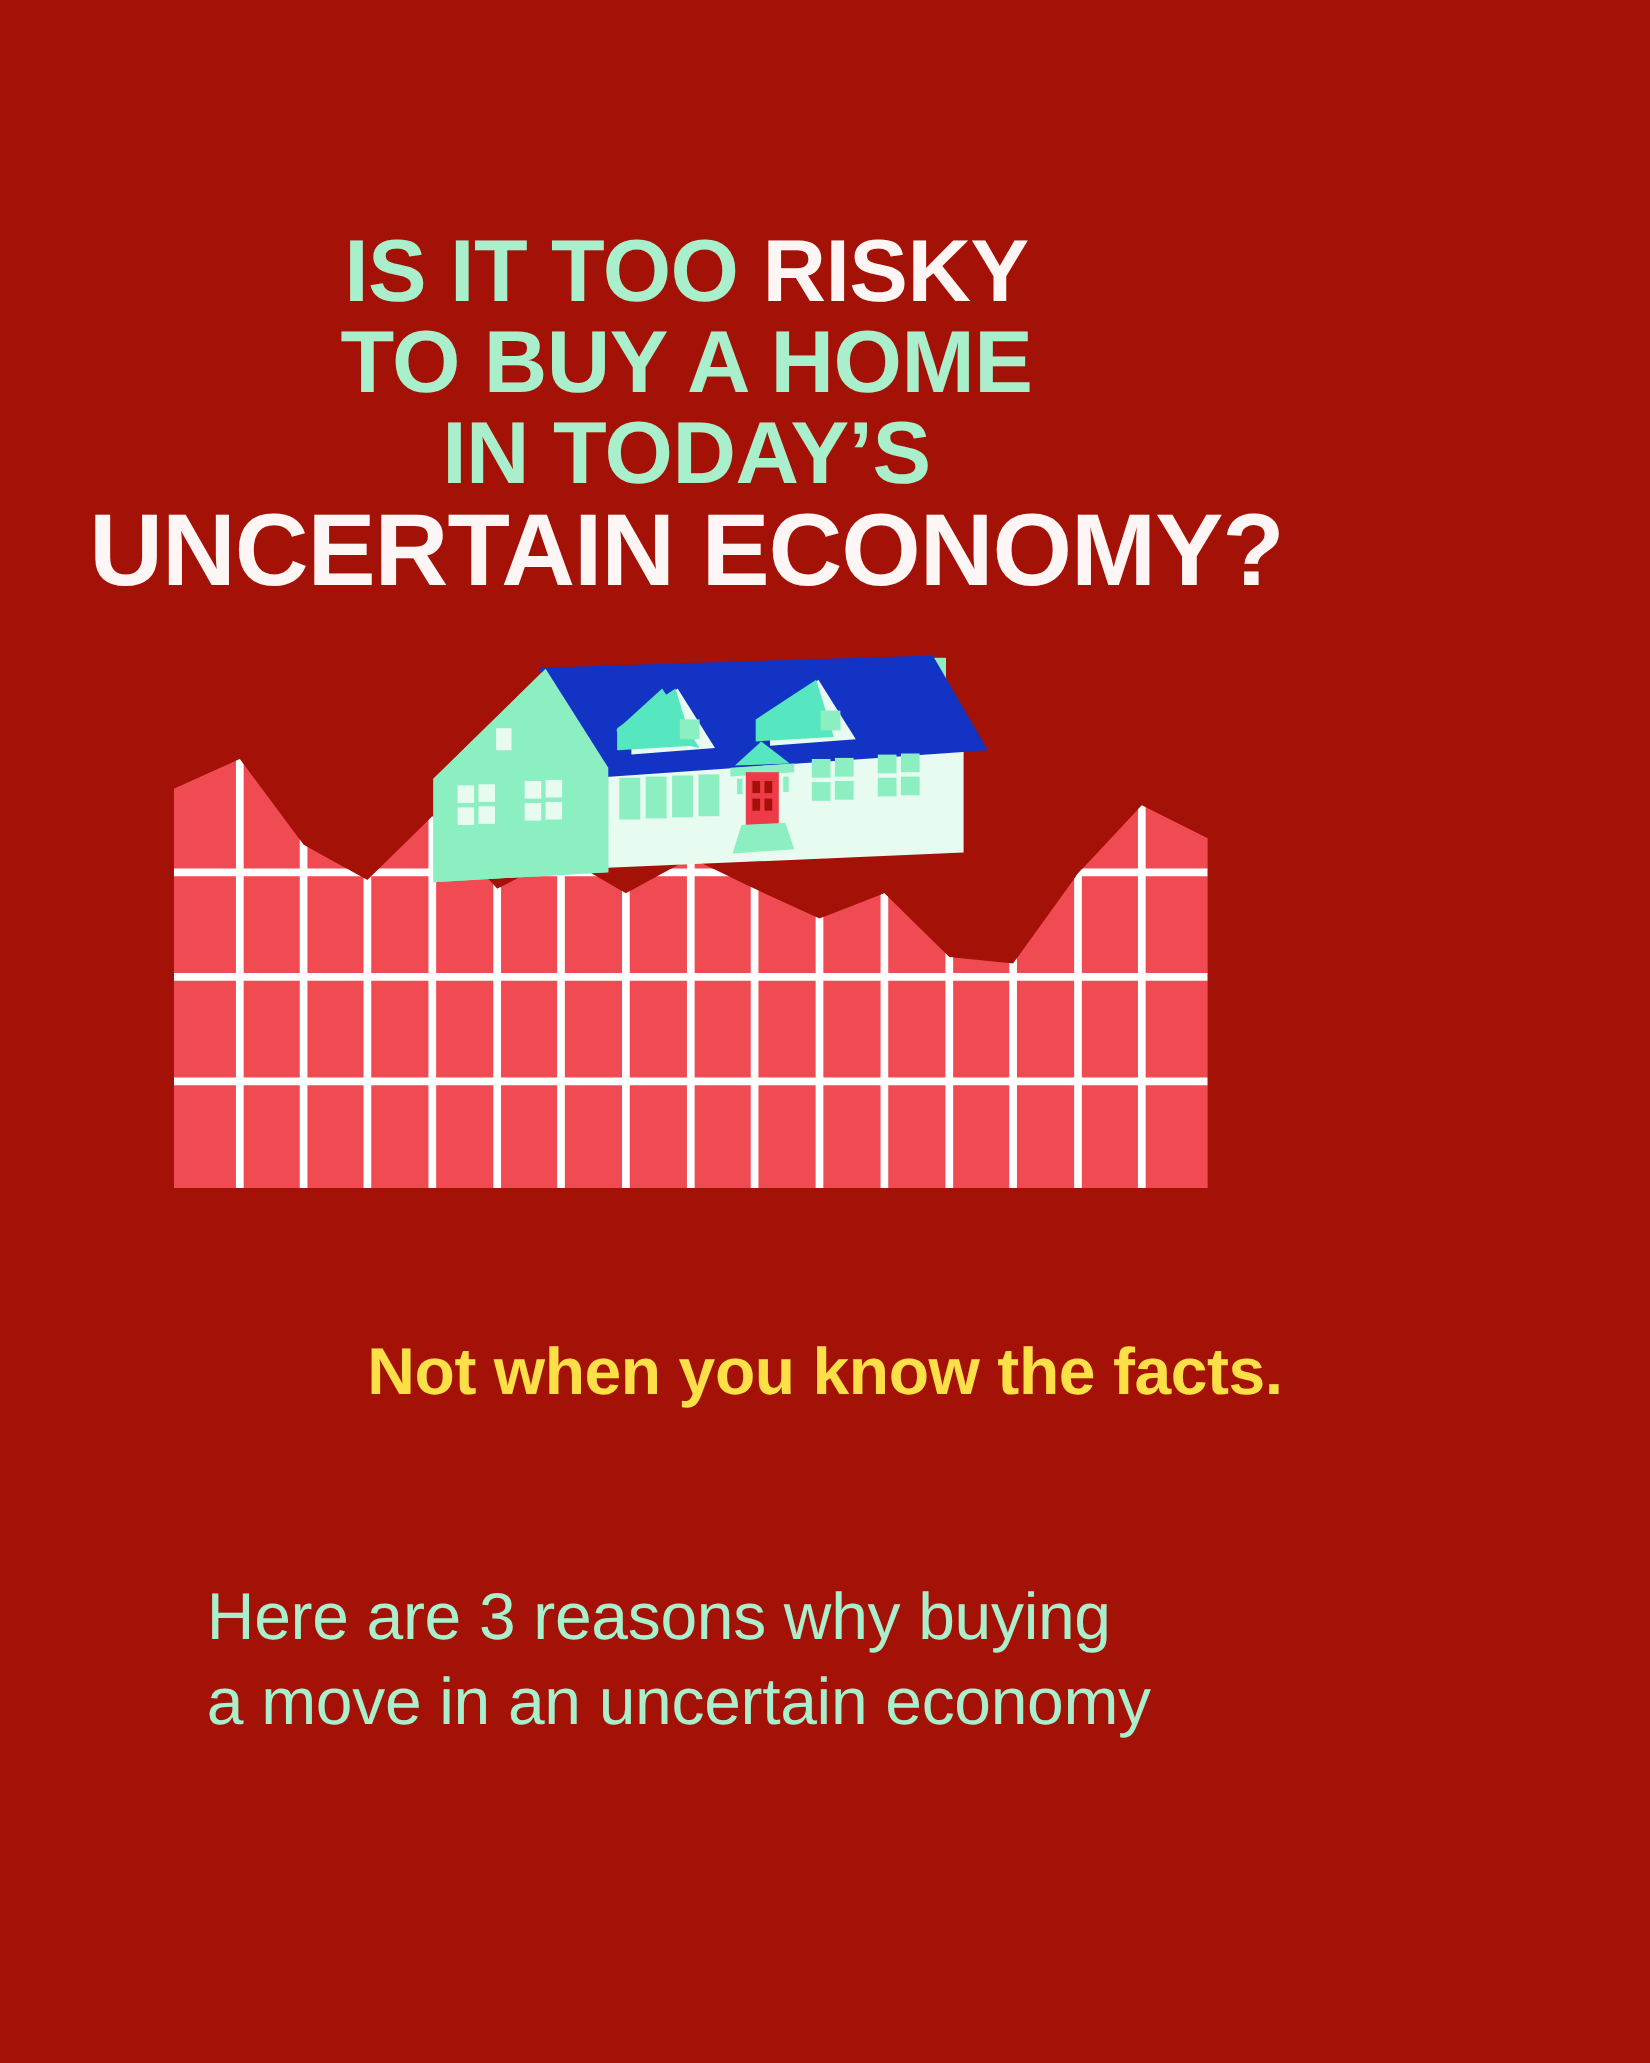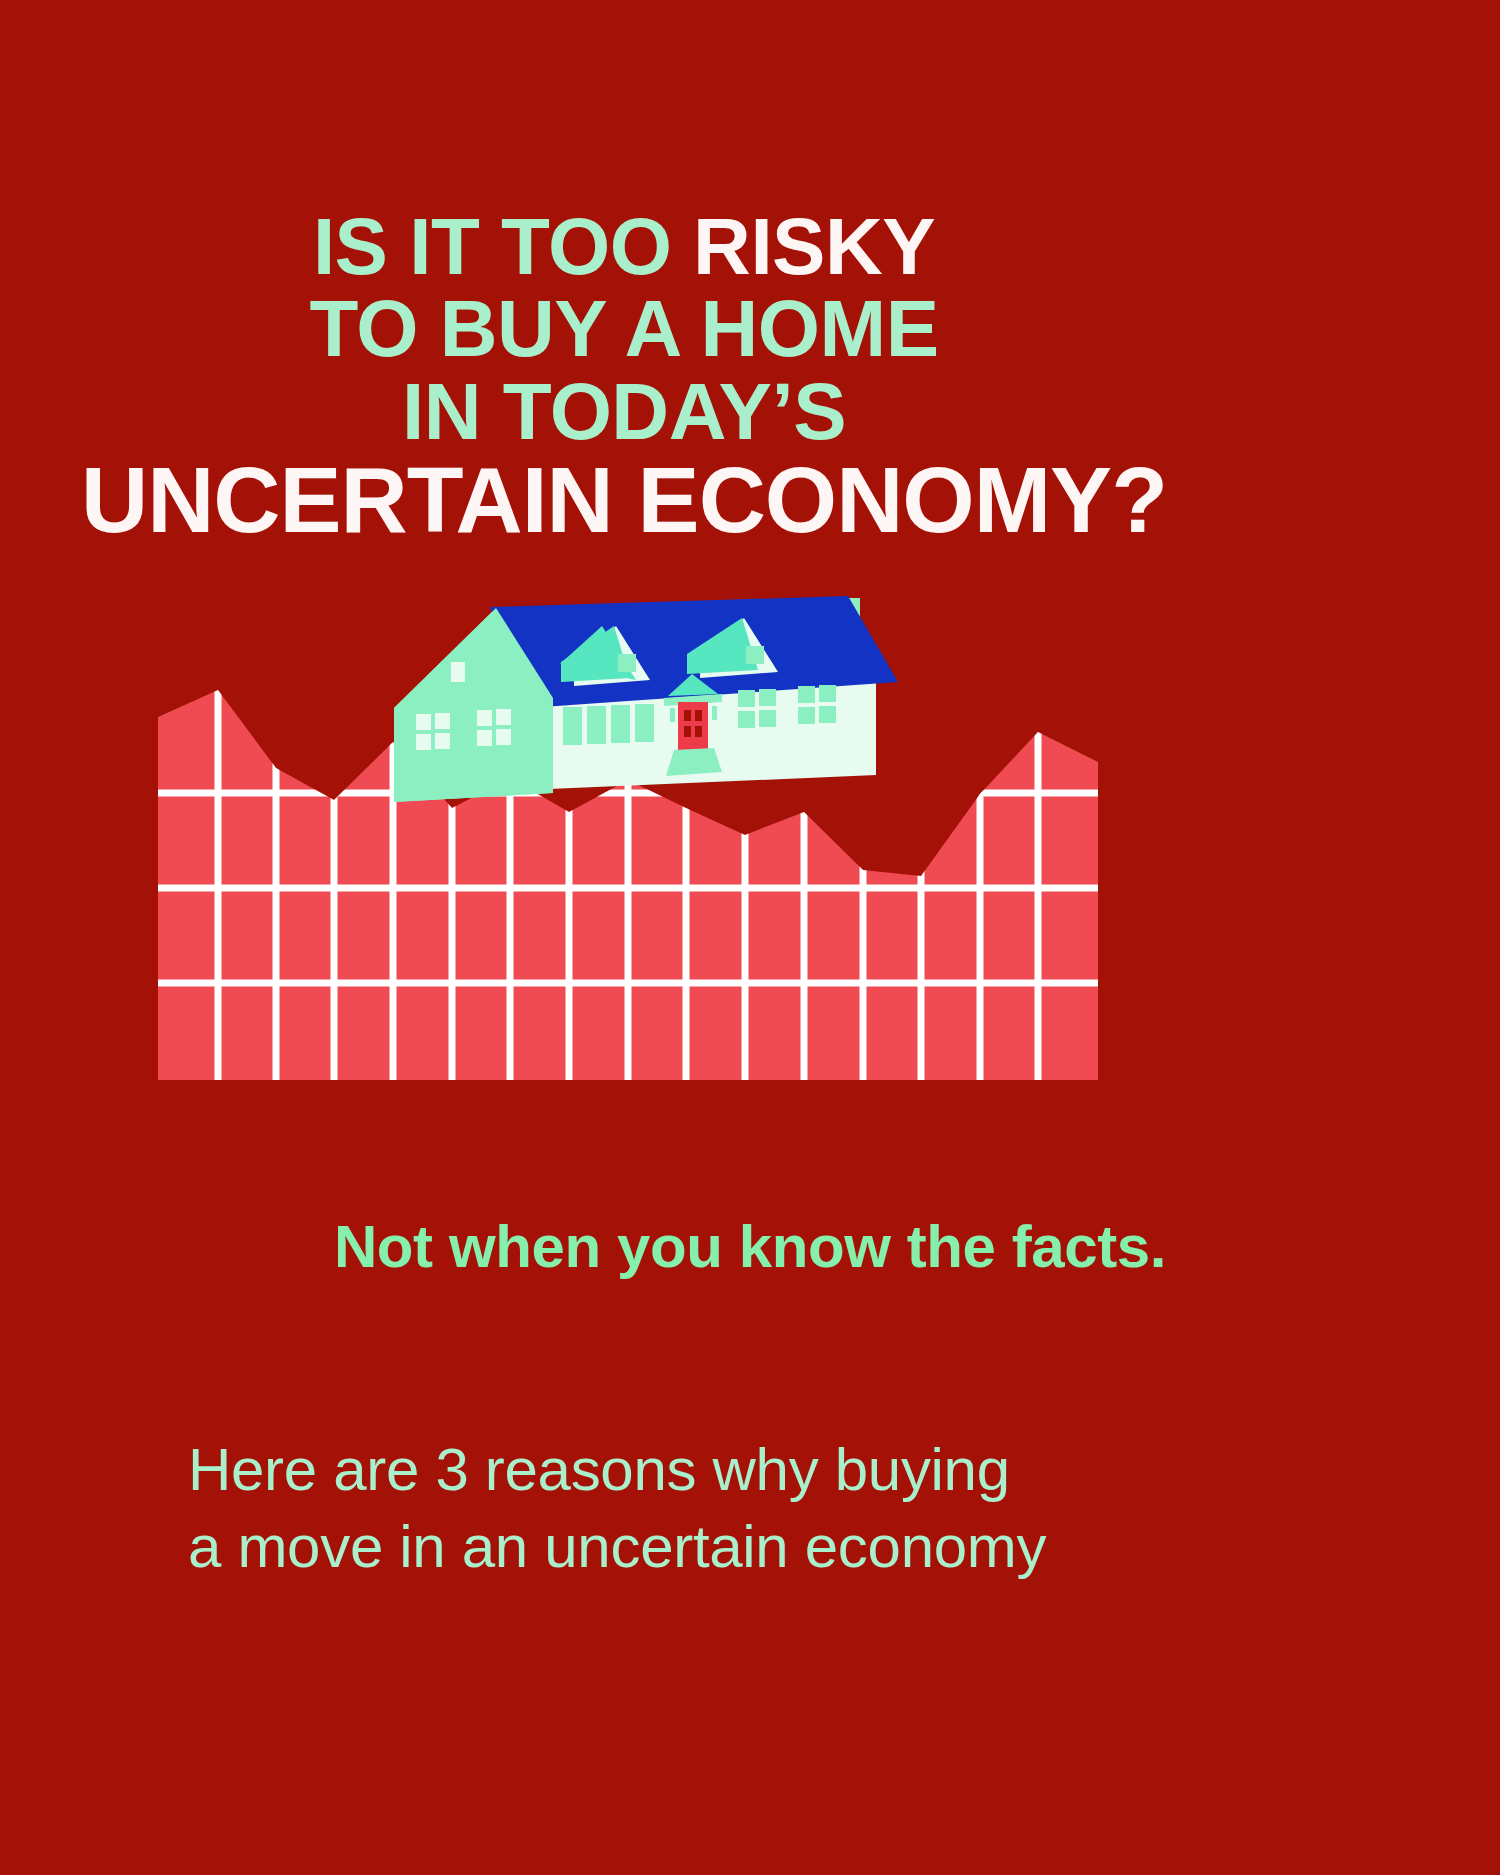--- a/index.html
+++ b/index.html
@@ -79,21 +79,21 @@
 
   
   .subhead {
     position: absolute;
     top: 1212px;
     left: 0;
     width: 1500px;
     text-align: center;
     font-size: 60px;
     font-weight: 600;
-    color: #86efac;
+    color: #fde047;
     letter-spacing: -0.4px;
     white-space: nowrap;
   }
 
   
   .body-copy {
     position: absolute;
     top: 1432px;
     left: 188px;
     width: 1160px;

